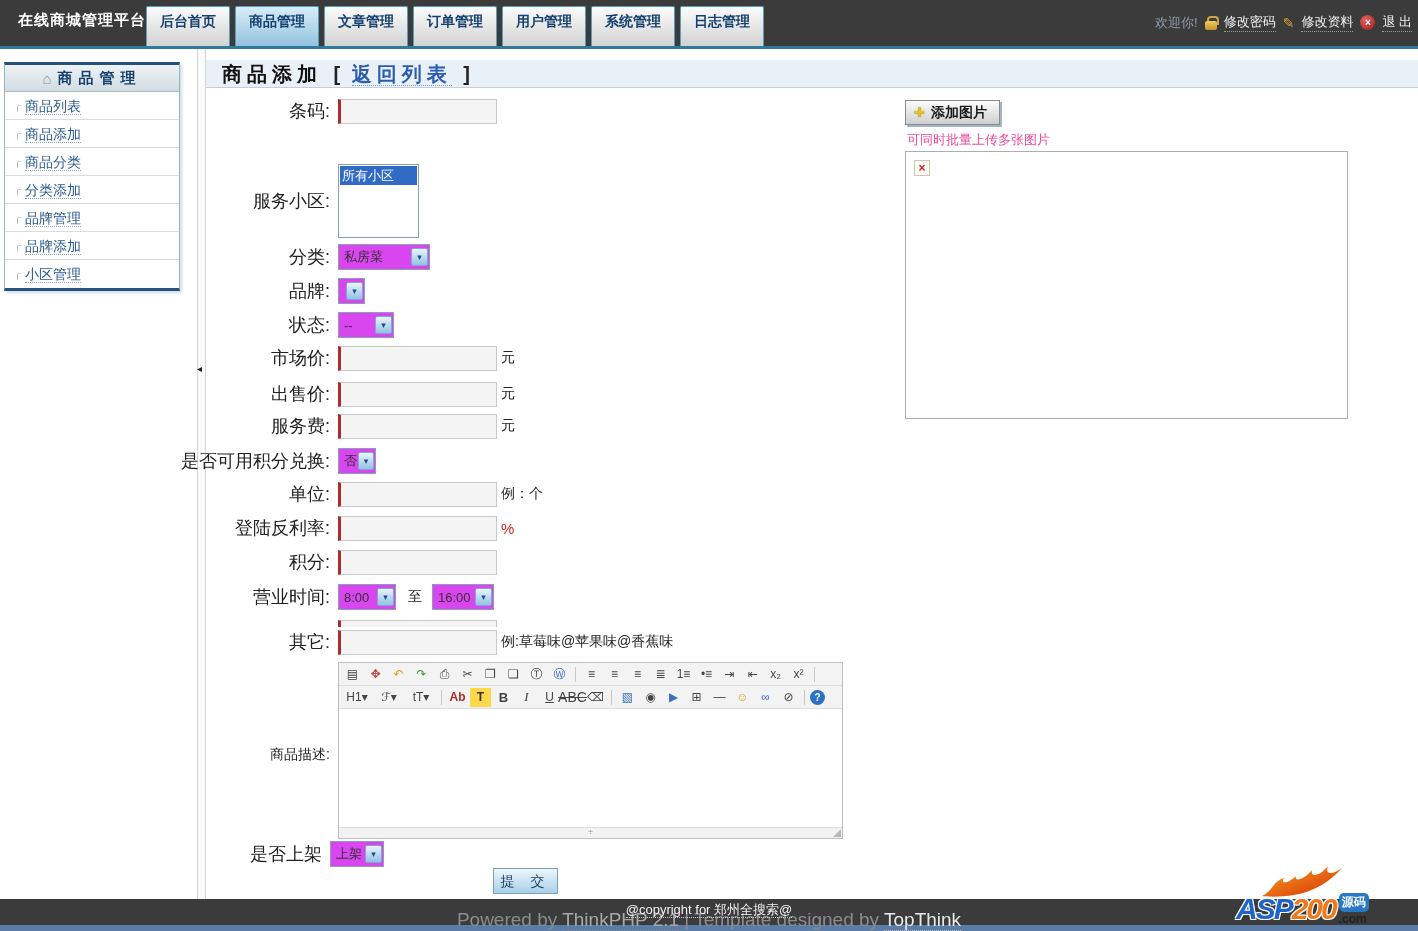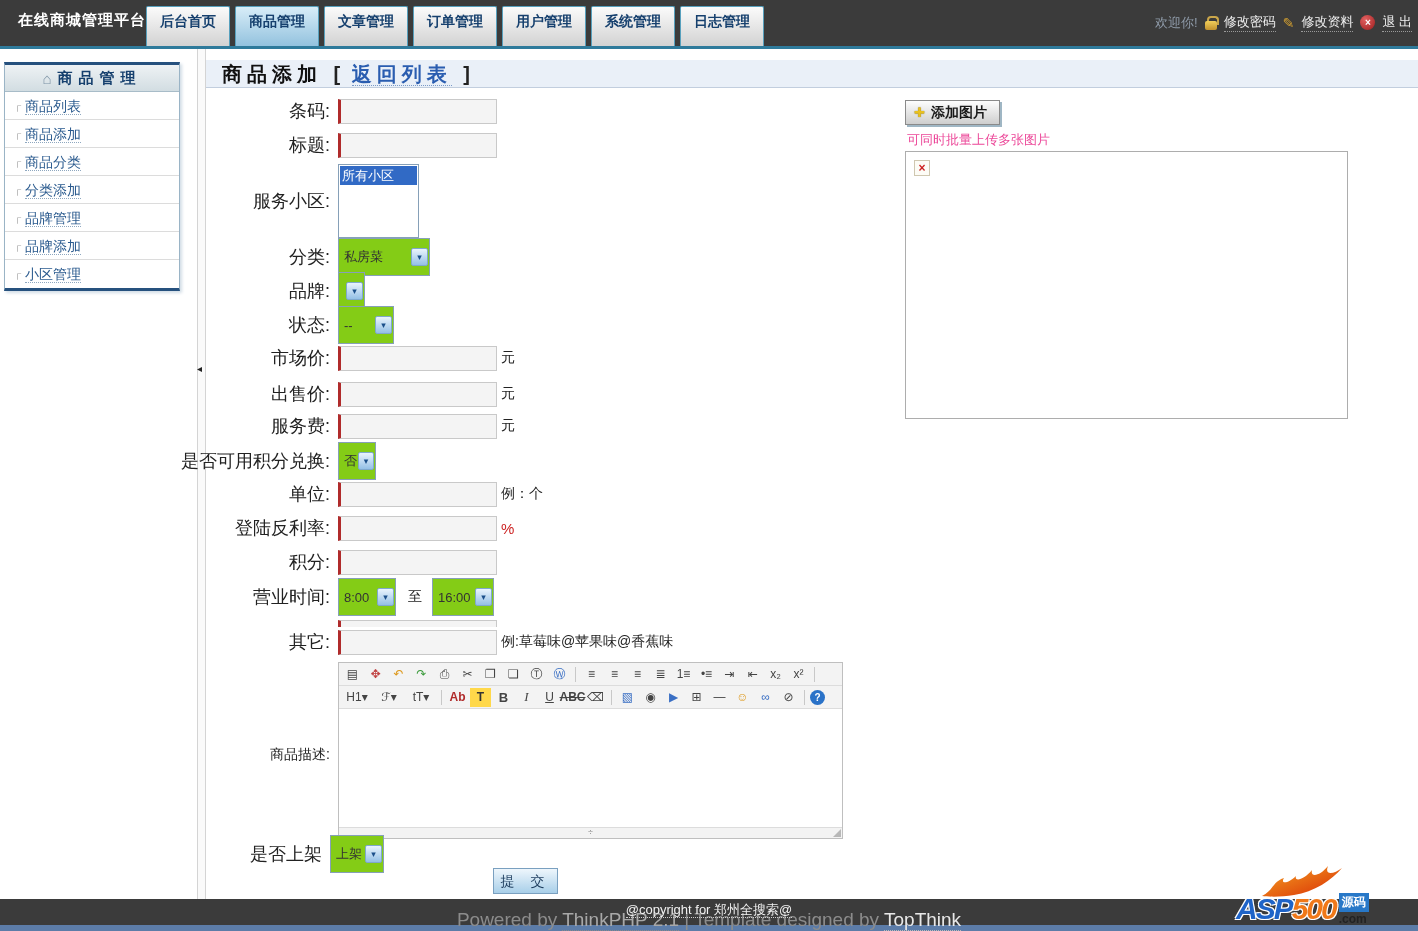--- a/index.html
+++ b/index.html
@@ -49,22 +49,22 @@
   .ph-bracket { color:#222; font-weight:bold; margin:0 6px; }
   .back-link { color:#2a5db0; font-weight:bold; letter-spacing:5px; border-bottom:1px dotted #7a9ac8; cursor:pointer; }
 
   
   .frow { position:absolute; left:0; height:26px; display:flex; align-items:center; white-space:nowrap; }
   .flabel { display:inline-block; width:338px; text-align:right; padding-right:8px; font-size:18px; color:#222; }
   .inp { display:inline-block; width:159px; height:25px; background:#f4f4f4;
          border:1px solid #c9c9c9; border-left:3px solid #b02b2b; }
   .suffix { font-size:14px; color:#222; margin-left:4px; }
   .suffix.red { color:#cc2222; font-size:15px; }
-  .xpsel { display:inline-flex; align-items:center; justify-content:space-between; height:38px;
-           background:#84cc16; border:1px solid #86a0b8; padding-left:5px; font-size:13px; color:#333; cursor:pointer; }
+  .xpsel { display:inline-flex; align-items:center; justify-content:space-between; height:26px;
+           background:#d946ef; border:1px solid #86a0b8; padding-left:5px; font-size:13px; color:#333; cursor:pointer; }
   .xpsel .arw { width:17px; height:18px; margin:1px; background:linear-gradient(#eaf4fd,#94c0e6);
                 border:1px solid #7fa8cc; border-radius:2px; display:flex; align-items:center; justify-content:center;
                 font-size:9px; color:#1b4f8a; }
   .xplist { display:inline-block; width:81px; height:74px; background:#fff; border:1px solid #86a0b8; padding:1px; }
   .xpopt { display:block; height:19px; line-height:19px; padding-left:2px; background:#316ac5; color:#fff; font-size:13px; cursor:pointer; }
   .sliver { position:absolute; left:338px; top:620px; width:159px; height:7px; background:#f4f4f4;
             border:1px solid #c9c9c9; border-left:3px solid #b02b2b; border-bottom:none; }
   .desc-label { position:absolute; left:0; top:746px; width:338px; text-align:right; padding-right:8px; font-size:14px; color:#222; }
   .btn-submit { position:absolute; left:493px; top:868px; width:65px; height:26px;
                 background:linear-gradient(#eef6fc,#a8cfe9); border:1px solid #7aa0c0;
@@ -76,21 +76,21 @@
   .tbtn { width:21px; height:19px; margin:0 1px; display:inline-flex; align-items:center; justify-content:center;
           font-size:12px; color:#444; cursor:pointer; }
   .tbtn.sep { width:1px; height:15px; background:#c8c8c8; margin:0 4px; cursor:default; }
   .tbtn.wide { width:30px; }
   .tbtn.c-red { color:#c04040; } .tbtn.c-org { color:#dd9718; } .tbtn.c-grn { color:#3a9a3a; } .tbtn.c-blu { color:#3a6fc4; }
   .tbtn.c-ab { color:#b02b2b; font-weight:bold; }
   .tbtn.hl { background:#ffd84a; font-weight:bold; color:#333; }
   .tbtn.bold { font-weight:900; font-size:13px; }
   .tbtn.ital { font-style:italic; font-family:"Liberation Serif","DejaVu Serif",serif; font-size:13px; }
   .tbtn.und { text-decoration:underline; }
-  .tbtn.strike { font-size:12px; text-decoration:line-through;font-weight:bold; }
+  .tbtn.strike { font-size:14px; text-decoration:line-through; }
   .tbtn.help { background:#2a72c8; color:#fff; border-radius:50%; width:15px; height:15px; font-size:10px; font-weight:bold; }
   .ed-content { height:118px; background:#fff; cursor:text; }
   .ed-bottom { height:11px; background:#f3f3f3; border-top:1px solid #dcdcdc; position:relative; }
   .ed-handle { position:absolute; left:50%; top:-1px; transform:translateX(-50%); font-size:9px; color:#888; line-height:11px; cursor:ns-resize; }
   .ed-grip { position:absolute; right:1px; bottom:1px; width:0; height:0;
              border-left:8px solid transparent; border-bottom:8px solid #b8b8b8; cursor:nwse-resize; }
 
   
   .btn-addimg { position:absolute; left:905px; top:100px; height:25px; padding:0 12px 0 8px;
                 background:linear-gradient(#fdfdfd,#cecece); border:1px solid #8a8a8a;
@@ -113,21 +113,21 @@
 
   
   .watermark { position:absolute; right:2px; top:866px; width:180px; height:64px; z-index:3; }
   .wm-flame { position:absolute; left:18px; top:-2px; }
   .wm-text { position:absolute; left:0; bottom:4px; display:flex; align-items:flex-end; }
   .wm-asp { font-size:30px; font-weight:900; font-style:italic; color:#1f64c8; letter-spacing:-2px;
             text-shadow:-1px -1px 0 #fff,1px -1px 0 #fff,-1px 1px 0 #fff,1px 1px 0 #fff; }
   .wm-num { font-size:30px; font-weight:900; font-style:italic; color:#f07818; letter-spacing:-2px;
             text-shadow:-1px -1px 0 #fff,1px -1px 0 #fff,-1px 1px 0 #fff,1px 1px 0 #fff; }
   .wm-col { display:flex; flex-direction:column; align-items:flex-start; margin-left:3px; }
-  .wm-yuanma { background:#2878c8; color:#fff; font-size:12px; font-weight:bold; padding:1px 3px; border-radius:0; }
+  .wm-yuanma { background:#2878c8; color:#fff; font-size:12px; font-weight:bold; padding:1px 3px; border-radius:5px; }
   .wm-dotcom { color:#222; font-size:12px; font-weight:bold; }
 </style>
 </head>
 <body>
 
 <div class="screen">
 
   <div class="topbar">
     <span class="app-title">在线商城管理平台</span>
     <div class="tabs">
@@ -188,24 +188,20 @@
     <span class="ph-bracket">[</span>
     <span class="back-link">返回列表</span>
     <span class="ph-bracket">]</span>
   </div>
 
   <div class="frow" style="top:98px">
     <span class="flabel">条码:</span>
     <span class="inp"></span>
   </div>
 
-  <div class="frow" style="top:132px">
-    <span class="flabel">标题:</span>
-    <span class="inp"></span>
-  </div>
 
   <div class="frow" style="top:164px;height:74px">
     <span class="flabel">服务小区:</span>
     <span class="xplist">
       <span class="xpopt">所有小区</span>
     </span>
   </div>
 
   <div class="frow" style="top:244px">
     <span class="flabel">分类:</span>
@@ -423,21 +419,21 @@
       <defs>
         <linearGradient id="fg" x1="0" y1="0" x2="1" y2="1">
           <stop offset="0" stop-color="#f5a623"></stop>
             <stop offset="1" stop-color="#d92b04"></stop>
         </linearGradient>
       </defs>
       <path d="M8 32 C20 26 18 18 30 14 C26 20 34 20 42 12 C40 18 50 16 58 6 C56 14 66 12 74 2 C70 12 80 10 88 4 C78 16 60 28 40 31 C28 33 16 33 8 32 Z" fill="url(#fg)"></path>
     </svg>
     <div class="wm-text">
       <span class="wm-asp">ASP</span>
-      <span class="wm-num">500</span>
+      <span class="wm-num">200</span>
       <span class="wm-col">
         <span class="wm-yuanma">源码</span>
         <span class="wm-dotcom">.com</span>
       </span>
     </div>
   </div>
 
 </div>
 
 </body></html>

